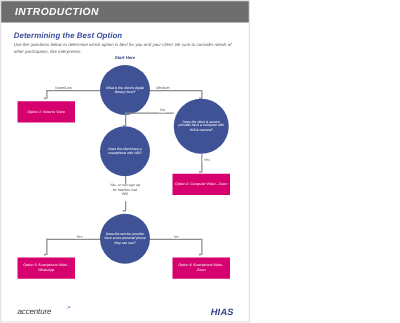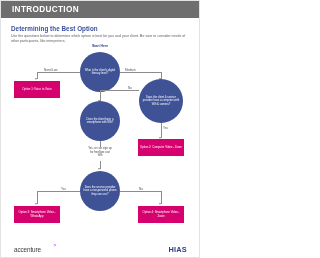--- a/index.html
+++ b/index.html
@@ -7,20 +7,21 @@
     width:200px;height:258px;
     background:#ffffff;
     font-family:"Liberation Sans", sans-serif;
     overflow:hidden;
   }
   #page{
     position:relative;
     width:200px;height:232px;
     background:#ffffff;
     box-sizing:border-box;
+    font-style:italic;
   }
   
   .header{
     position:absolute;left:0;top:0;width:200px;height:18px;
     background:#6e6e6e;
   }
   .header-title{
     position:absolute;left:12px;top:4.5px;
     color:#ffffff;
     font-size:8.2px;font-weight:bold;letter-spacing:.35px;

